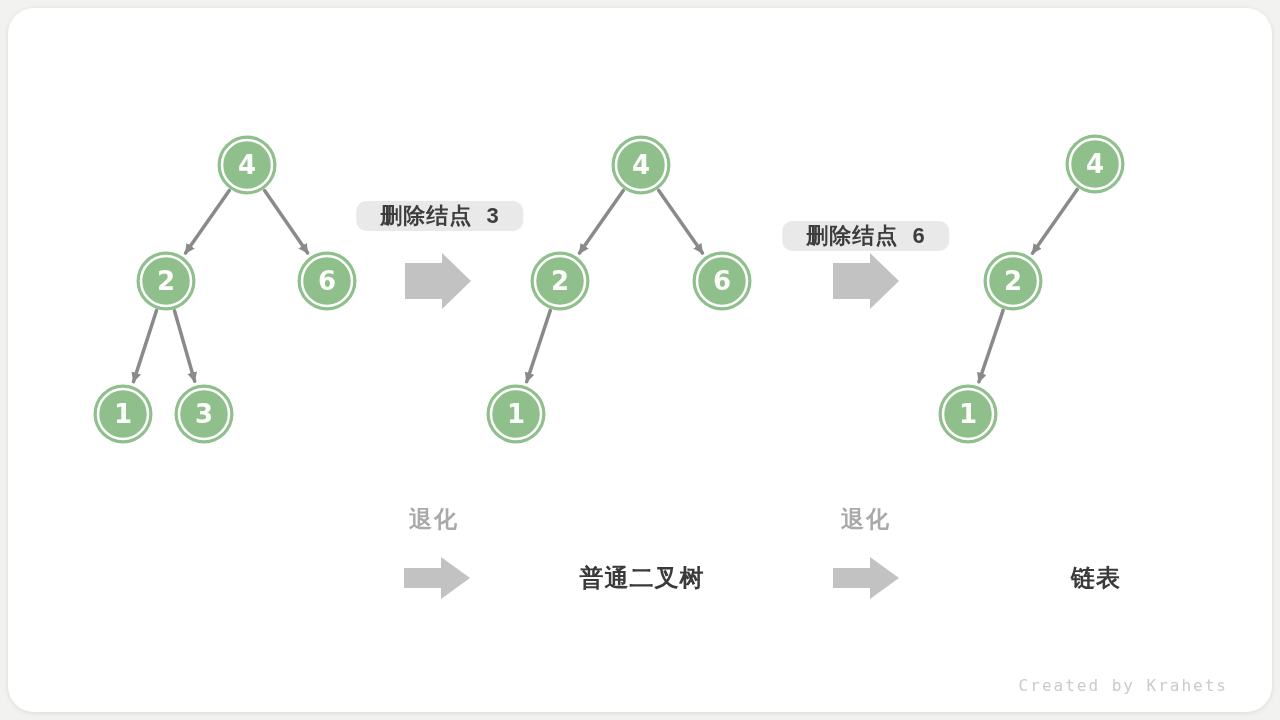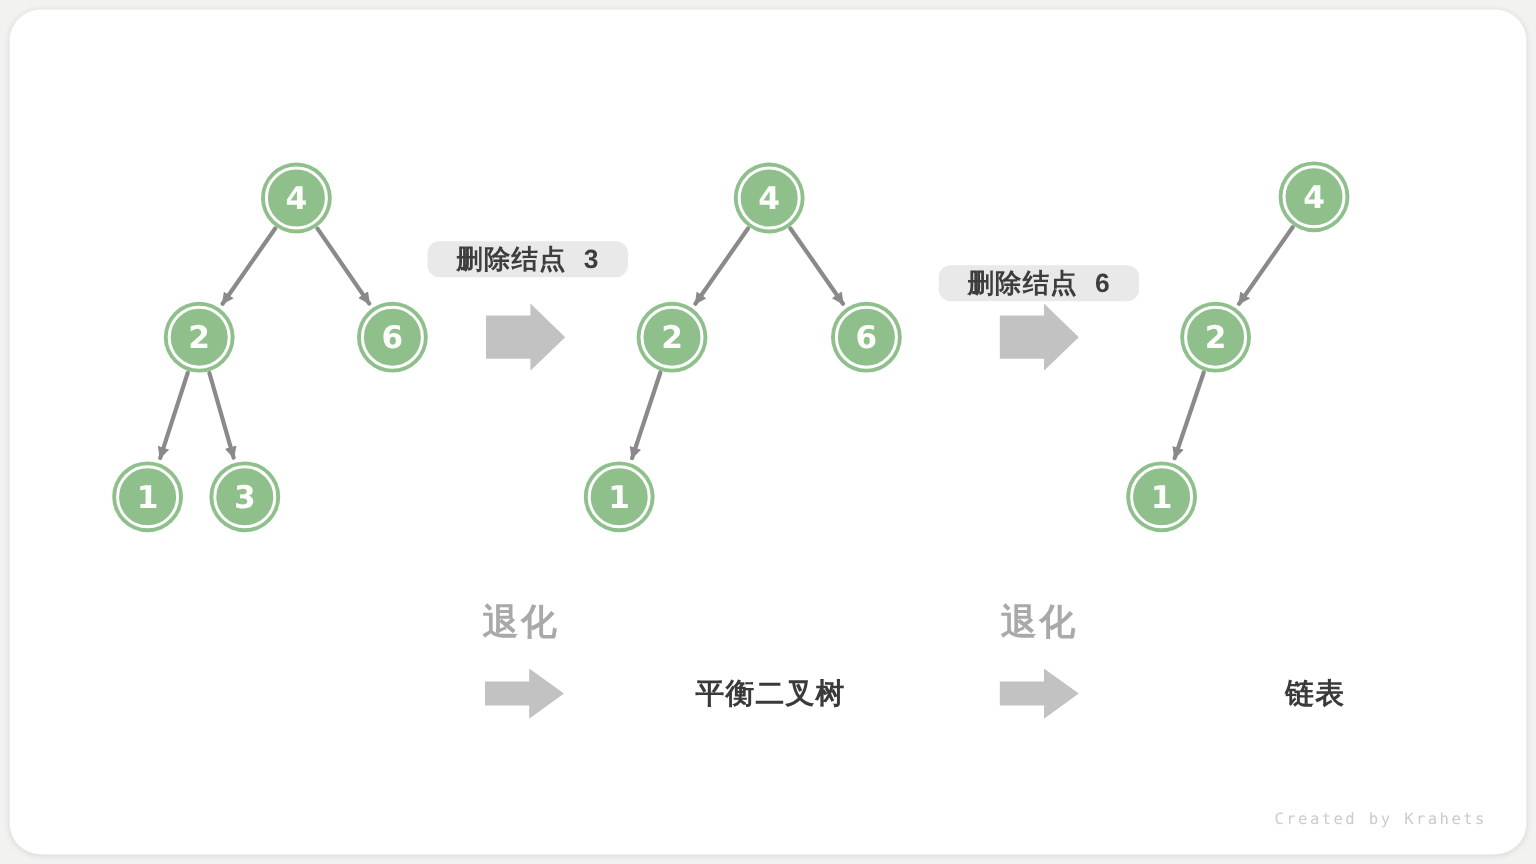--- a/index.html
+++ b/index.html
@@ -25,32 +25,32 @@
     white-space: pre; letter-spacing: 1px;
   }
   .block-arrow {
     position: absolute; transform: translate(-50%, -50%);
     line-height: 0;
   }
   .block-arrow svg polygon { fill: var(--block-arrow-gray, #c2c2c2); }
   .degrade-label {
     position: absolute; transform: translate(-50%, -50%);
     color: var(--degrade-text, #a9a9a9);
-    font-size: 30px; font-weight: bold; letter-spacing: 2px;
+    font-size: 23px; font-weight: bold; letter-spacing: 2px;
   }
   .stage-label {
     position: absolute; transform: translate(-50%, -50%);
     color: var(--stage-text, #3a3a3a);
     font-size: 24px; font-weight: bold; letter-spacing: 1px;
     white-space: nowrap;
   }
   .watermark {
-    position: absolute; right: 41px; top: 676px;
+    position: absolute; right: 52px; top: 676px;
     font-family: "DejaVu Sans Mono", "Liberation Mono", monospace;
-    font-size: 13px; color: var(--watermark-text, #cbcbcb);
+    font-size: 16px; color: var(--watermark-text, #cbcbcb);
     letter-spacing: 2px; white-space: nowrap;
   }
 </style>
 </head>
 <body>
 
 <div class="stage">
   <div class="card"></div>
 
   <svg class="diagram-svg" id="trees-svg" viewBox="0 0 1280 720">
@@ -162,18 +162,18 @@
     </svg>
   </div>
 
   <div class="block-arrow" style="left:866px; top:578px;">
     <svg width="66" height="42" viewBox="0 0 66 42">
       <polygon points="0,11 37,11 37,0 66,21 37,42 37,31 0,31"></polygon>
     </svg>
   </div>
 
 
-  <div class="stage-label" style="left:642px; top:578px;">平衡二叉树</div>
+  <div class="stage-label" style="left:642px; top:578px;">普通二叉树</div>
 
   <div class="stage-label" style="left:1096px; top:578px;">链表</div>
 
   <div class="watermark">Created by Krahets</div>
 </div>
 
 </body></html>

